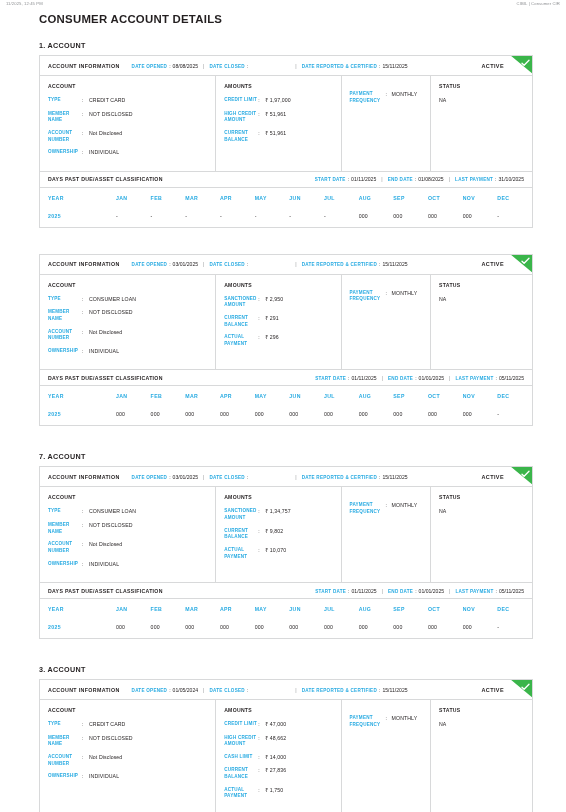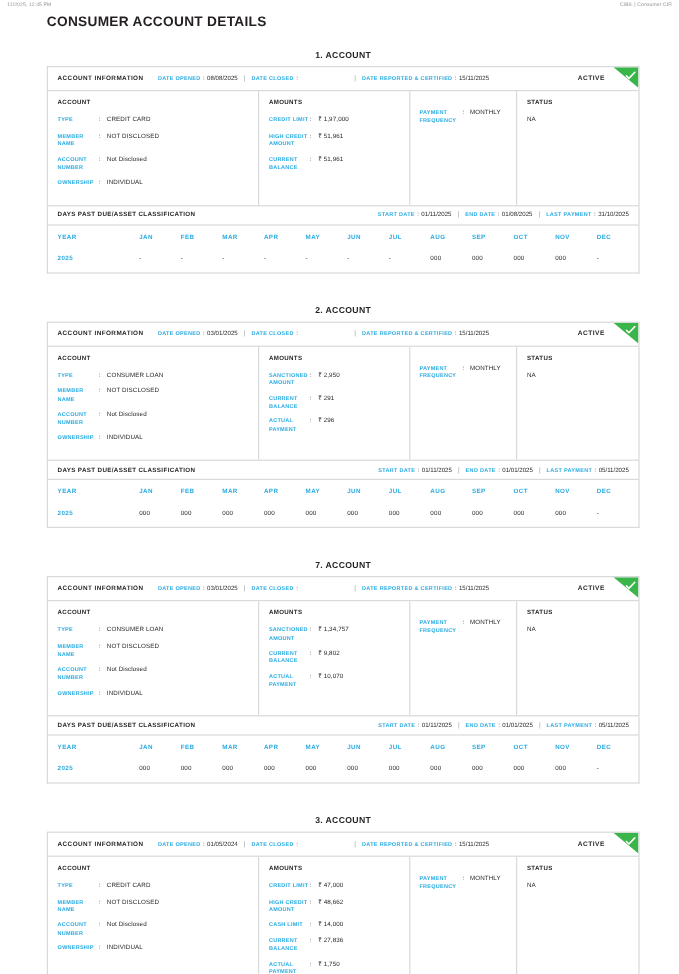--- a/index.html
+++ b/index.html
@@ -22,21 +22,21 @@
 
   
   .wrap { padding: 0 33px 0 39px; }
 
   .page-title {
     font-size: 11.4px; font-weight: bold; letter-spacing: .25px;
     color: #231f20; margin-top: 7px; margin-bottom: 16px;
   }
   .acct-heading {
     font-size: 7.2px; font-weight: bold; letter-spacing: .3px;
-    color: #231f20; margin-bottom: 5px; text-align: center;
+    color: #231f20; margin-bottom: 5px;
   }
 
   
   .card { border: 1px solid #d8d9da; background: #fff; margin-bottom: 0; }
 
   .card-head {
     position: relative; display: flex; align-items: center;
     height: 20px; border-bottom: 1px solid #d8d9da;
     padding: 0 8px; overflow: hidden;
   }
@@ -289,21 +289,20 @@
                 <td class="mcol">000</td>
                 <td class="mcol">000</td>
                 <td class="mcol">000</td>
                 <td class="mcol">000</td>
                 <td class="mcol">-</td>
               </tr>
             </tbody>
           </table>
         </div>
         <div class="gap"></div>
-        <div class="acct-heading">2. ACCOUNT</div>
         <div class="card">
           <div class="card-head">
             <span class="head-title">ACCOUNT INFORMATION</span>
             <span style="display: flex; align-items: baseline; margin-left: 12px;">
               <span class="head-field">
                 <span class="lbl-c">DATE OPENED</span>
                 <span class="colon">:</span>
                 <span class="val-d">03/01/2025</span>
               </span>
               <span class="divider">|</span>

